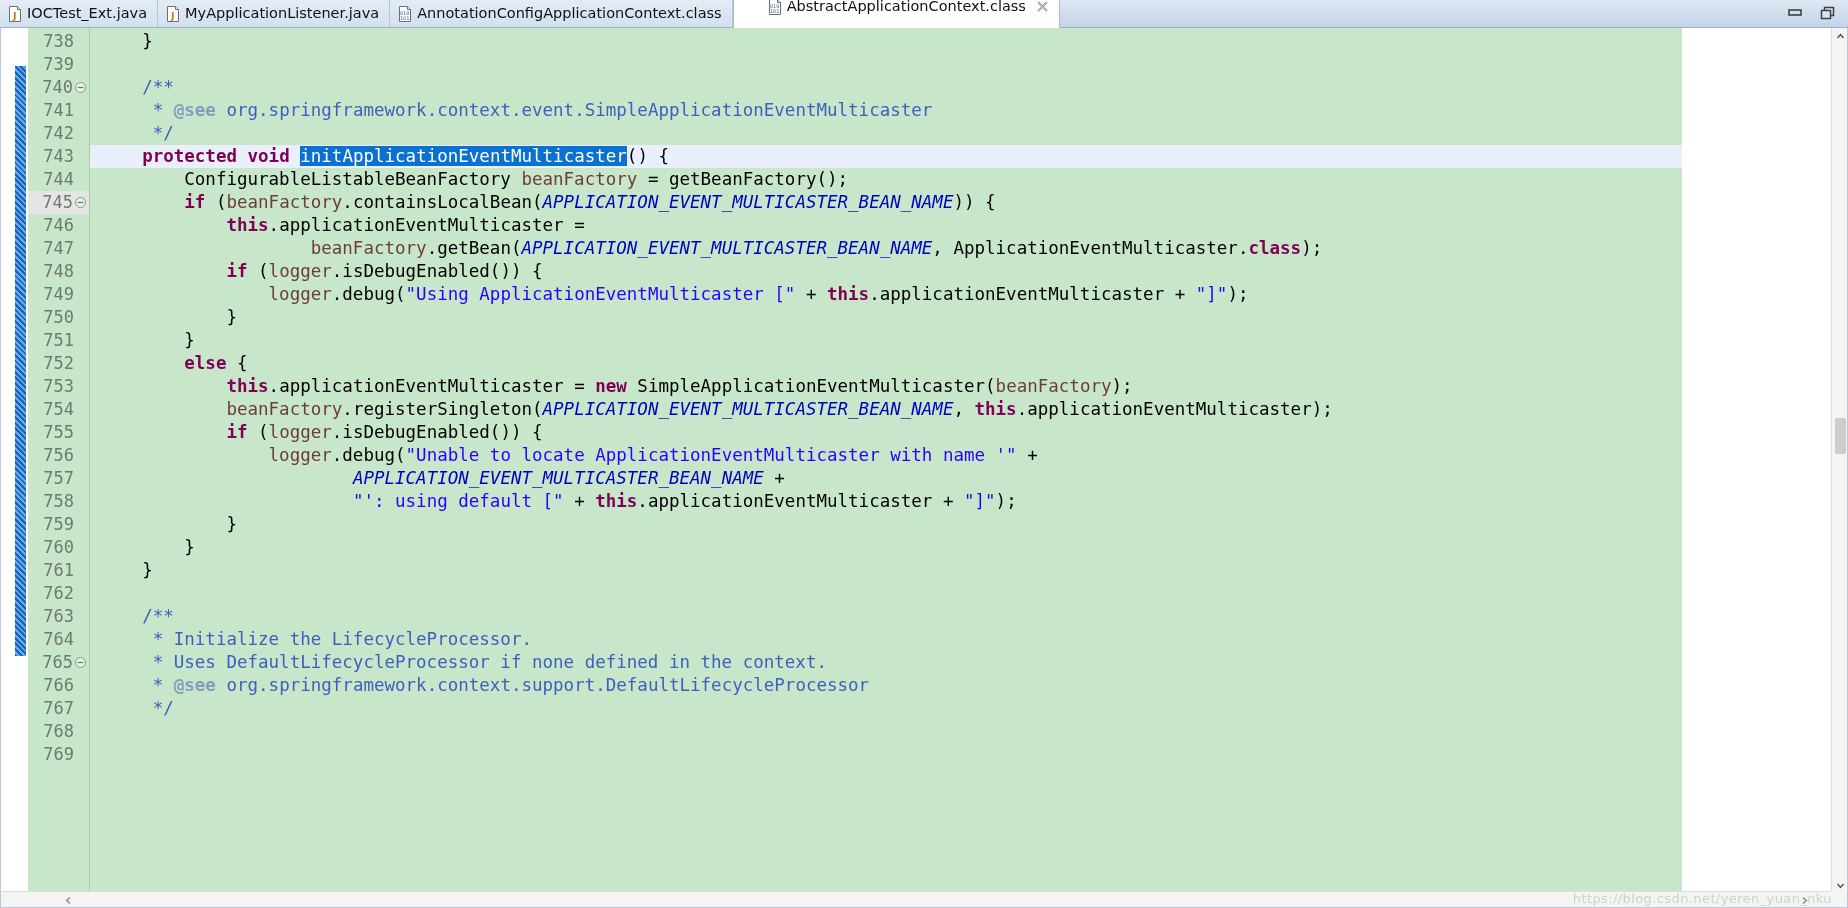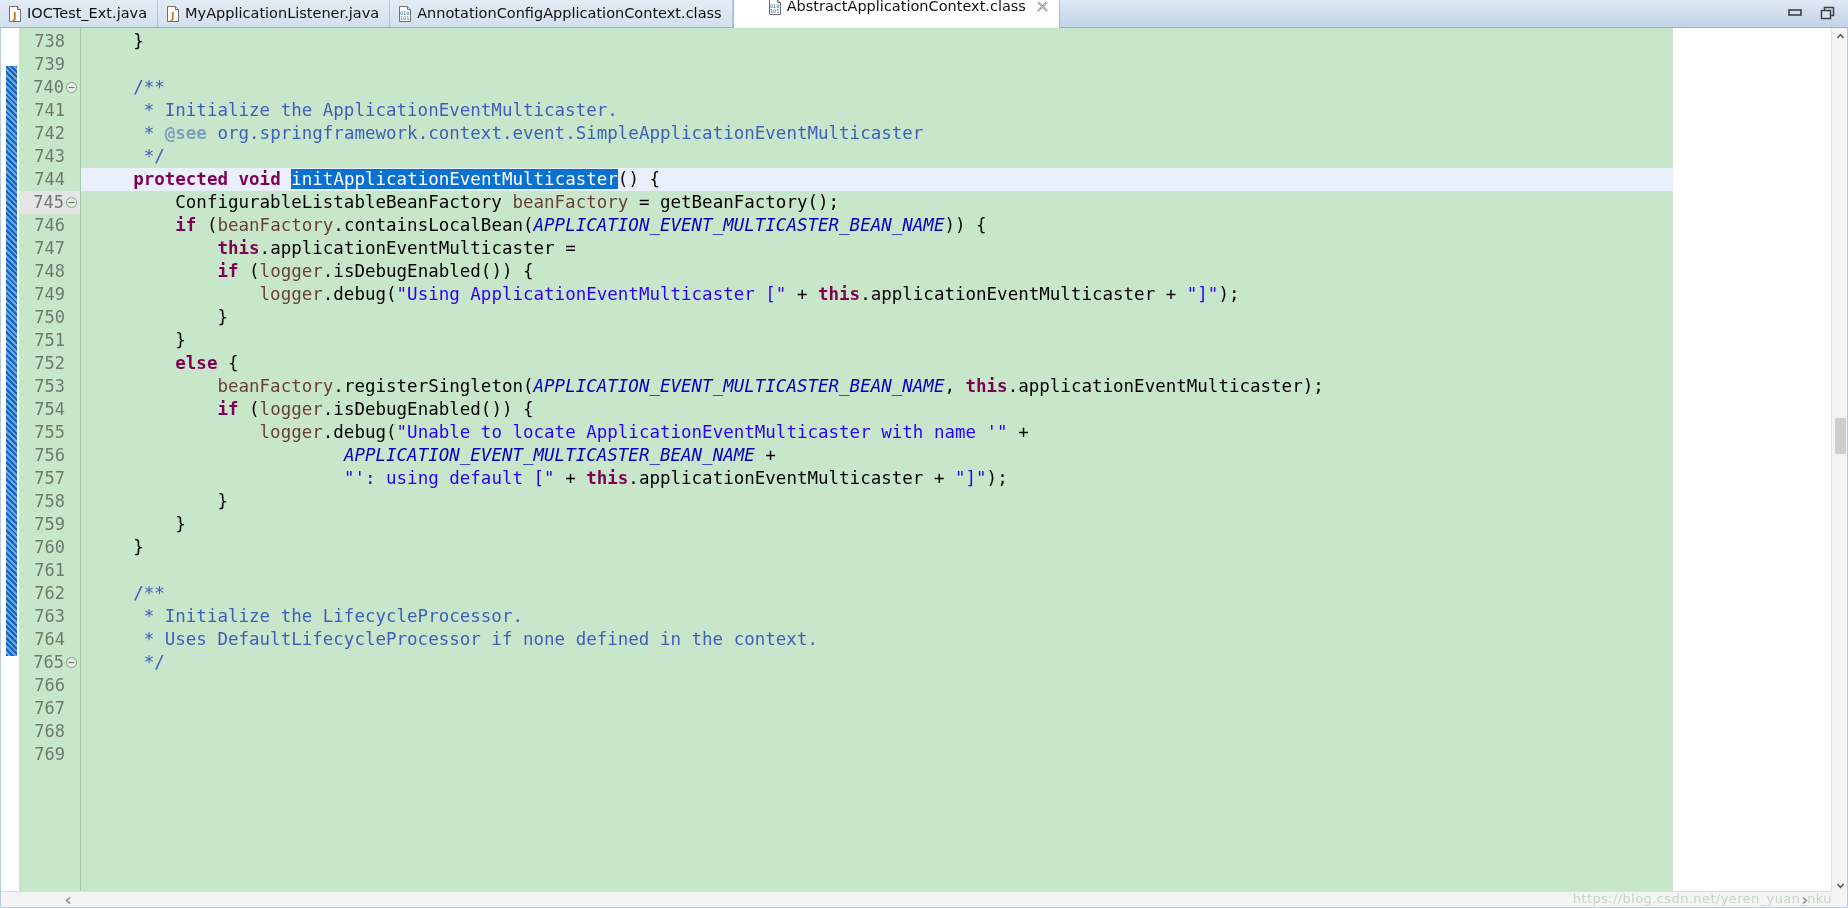--- a/index.html
+++ b/index.html
@@ -76,21 +76,21 @@
   
   #editor {
     position: relative;
     width: 1848px;
     height: 880px;
     background: #ffffff;
     overflow: hidden;
   }
   #editor-inner {
     position: absolute;
-    left: 4px; top: 0;
+    left: 13px; top: 0;
     width: 1669px;
     height: 866px;
     display: flex;
     background: #c8e6c9;
     overflow: hidden;
   }
 
   
   #change-ruler {
     width: 15px;
@@ -467,44 +467,46 @@
         <div class="gut-row">
           <span class="gut-num">769</span>
           <span class="fold-spacer"></span>
         </div>
       </div>
 
     <div id="code">
         <div class="code-row"><span class="plain">    }</span></div>
         <div class="code-row"><span class="plain"></span></div>
         <div class="code-row"><span class="cmt">    /**</span></div>
-        <div class="code-row"><span class="cmt">     * Initialize the ApplicationEventMulticaster.</span></div>
         <div class="code-row"><span class="cmt">     * </span><span class="tag">@see</span><span class="cmt"> org.springframework.context.event.SimpleApplicationEventMulticaster</span></div>
         <div class="code-row"><span class="cmt">     */</span></div>
         <div class="code-row cur"><span class="plain">    </span><span class="kw">protected</span><span class="plain"> </span><span class="kw">void</span><span class="plain"> </span><span class="sel">initApplicationEventMulticaster<span class="squiggle"></span></span><span class="plain">() {</span></div>
         <div class="code-row"><span class="plain">        ConfigurableListableBeanFactory </span><span class="lvar">beanFactory</span><span class="plain"> = getBeanFactory();</span></div>
         <div class="code-row"><span class="plain">        </span><span class="kw">if</span><span class="plain"> (</span><span class="lvar">beanFactory</span><span class="plain">.containsLocalBean(</span><span class="sconst">APPLICATION_EVENT_MULTICASTER_BEAN_NAME</span><span class="plain">)) {</span></div>
         <div class="code-row"><span class="plain">            </span><span class="kw">this</span><span class="plain">.applicationEventMulticaster =</span></div>
+        <div class="code-row"><span class="plain">                    </span><span class="lvar">beanFactory</span><span class="plain">.getBean(</span><span class="sconst">APPLICATION_EVENT_MULTICASTER_BEAN_NAME</span><span class="plain">, ApplicationEventMulticaster.</span><span class="kw">class</span><span class="plain">);</span></div>
         <div class="code-row"><span class="plain">            </span><span class="kw">if</span><span class="plain"> (</span><span class="lvar">logger</span><span class="plain">.isDebugEnabled()) {</span></div>
         <div class="code-row"><span class="plain">                </span><span class="lvar">logger</span><span class="plain">.debug(</span><span class="str">"Using ApplicationEventMulticaster ["</span><span class="plain"> + </span><span class="kw">this</span><span class="plain">.applicationEventMulticaster + </span><span class="str">"]"</span><span class="plain">);</span></div>
         <div class="code-row"><span class="plain">            }</span></div>
         <div class="code-row"><span class="plain">        }</span></div>
         <div class="code-row"><span class="plain">        </span><span class="kw">else</span><span class="plain"> {</span></div>
+        <div class="code-row"><span class="plain">            </span><span class="kw">this</span><span class="plain">.applicationEventMulticaster = </span><span class="kw">new</span><span class="plain"> SimpleApplicationEventMulticaster(</span><span class="lvar">beanFactory</span><span class="plain">);</span></div>
         <div class="code-row"><span class="plain">            </span><span class="lvar">beanFactory</span><span class="plain">.registerSingleton(</span><span class="sconst">APPLICATION_EVENT_MULTICASTER_BEAN_NAME</span><span class="plain">, </span><span class="kw">this</span><span class="plain">.applicationEventMulticaster);</span></div>
         <div class="code-row"><span class="plain">            </span><span class="kw">if</span><span class="plain"> (</span><span class="lvar">logger</span><span class="plain">.isDebugEnabled()) {</span></div>
         <div class="code-row"><span class="plain">                </span><span class="lvar">logger</span><span class="plain">.debug(</span><span class="str">"Unable to locate ApplicationEventMulticaster with name '"</span><span class="plain"> +</span></div>
         <div class="code-row"><span class="plain">                        </span><span class="sconst">APPLICATION_EVENT_MULTICASTER_BEAN_NAME</span><span class="plain"> +</span></div>
         <div class="code-row"><span class="plain">                        </span><span class="str">"': using default ["</span><span class="plain"> + </span><span class="kw">this</span><span class="plain">.applicationEventMulticaster + </span><span class="str">"]"</span><span class="plain">);</span></div>
         <div class="code-row"><span class="plain">            }</span></div>
         <div class="code-row"><span class="plain">        }</span></div>
         <div class="code-row"><span class="plain">    }</span></div>
         <div class="code-row"><span class="plain"></span></div>
         <div class="code-row"><span class="cmt">    /**</span></div>
         <div class="code-row"><span class="cmt">     * Initialize the LifecycleProcessor.</span></div>
         <div class="code-row"><span class="cmt">     * Uses DefaultLifecycleProcessor if none defined in the context.</span></div>
+        <div class="code-row"><span class="cmt">     * </span><span class="tag">@see</span><span class="cmt"> org.springframework.context.support.DefaultLifecycleProcessor</span></div>
         <div class="code-row"><span class="cmt">     */</span></div>
       </div>
   </div>
 
   <div id="vscroll">
     <span class="sb-arrow" id="vscroll-up">
       <svg width="9" height="9" viewBox="0 0 9 9">
           <path d="M1.5 6 L4.5 2.6 L7.5 6" fill="none" stroke="#555" stroke-width="1.5"></path>
         </svg>
     </span>

